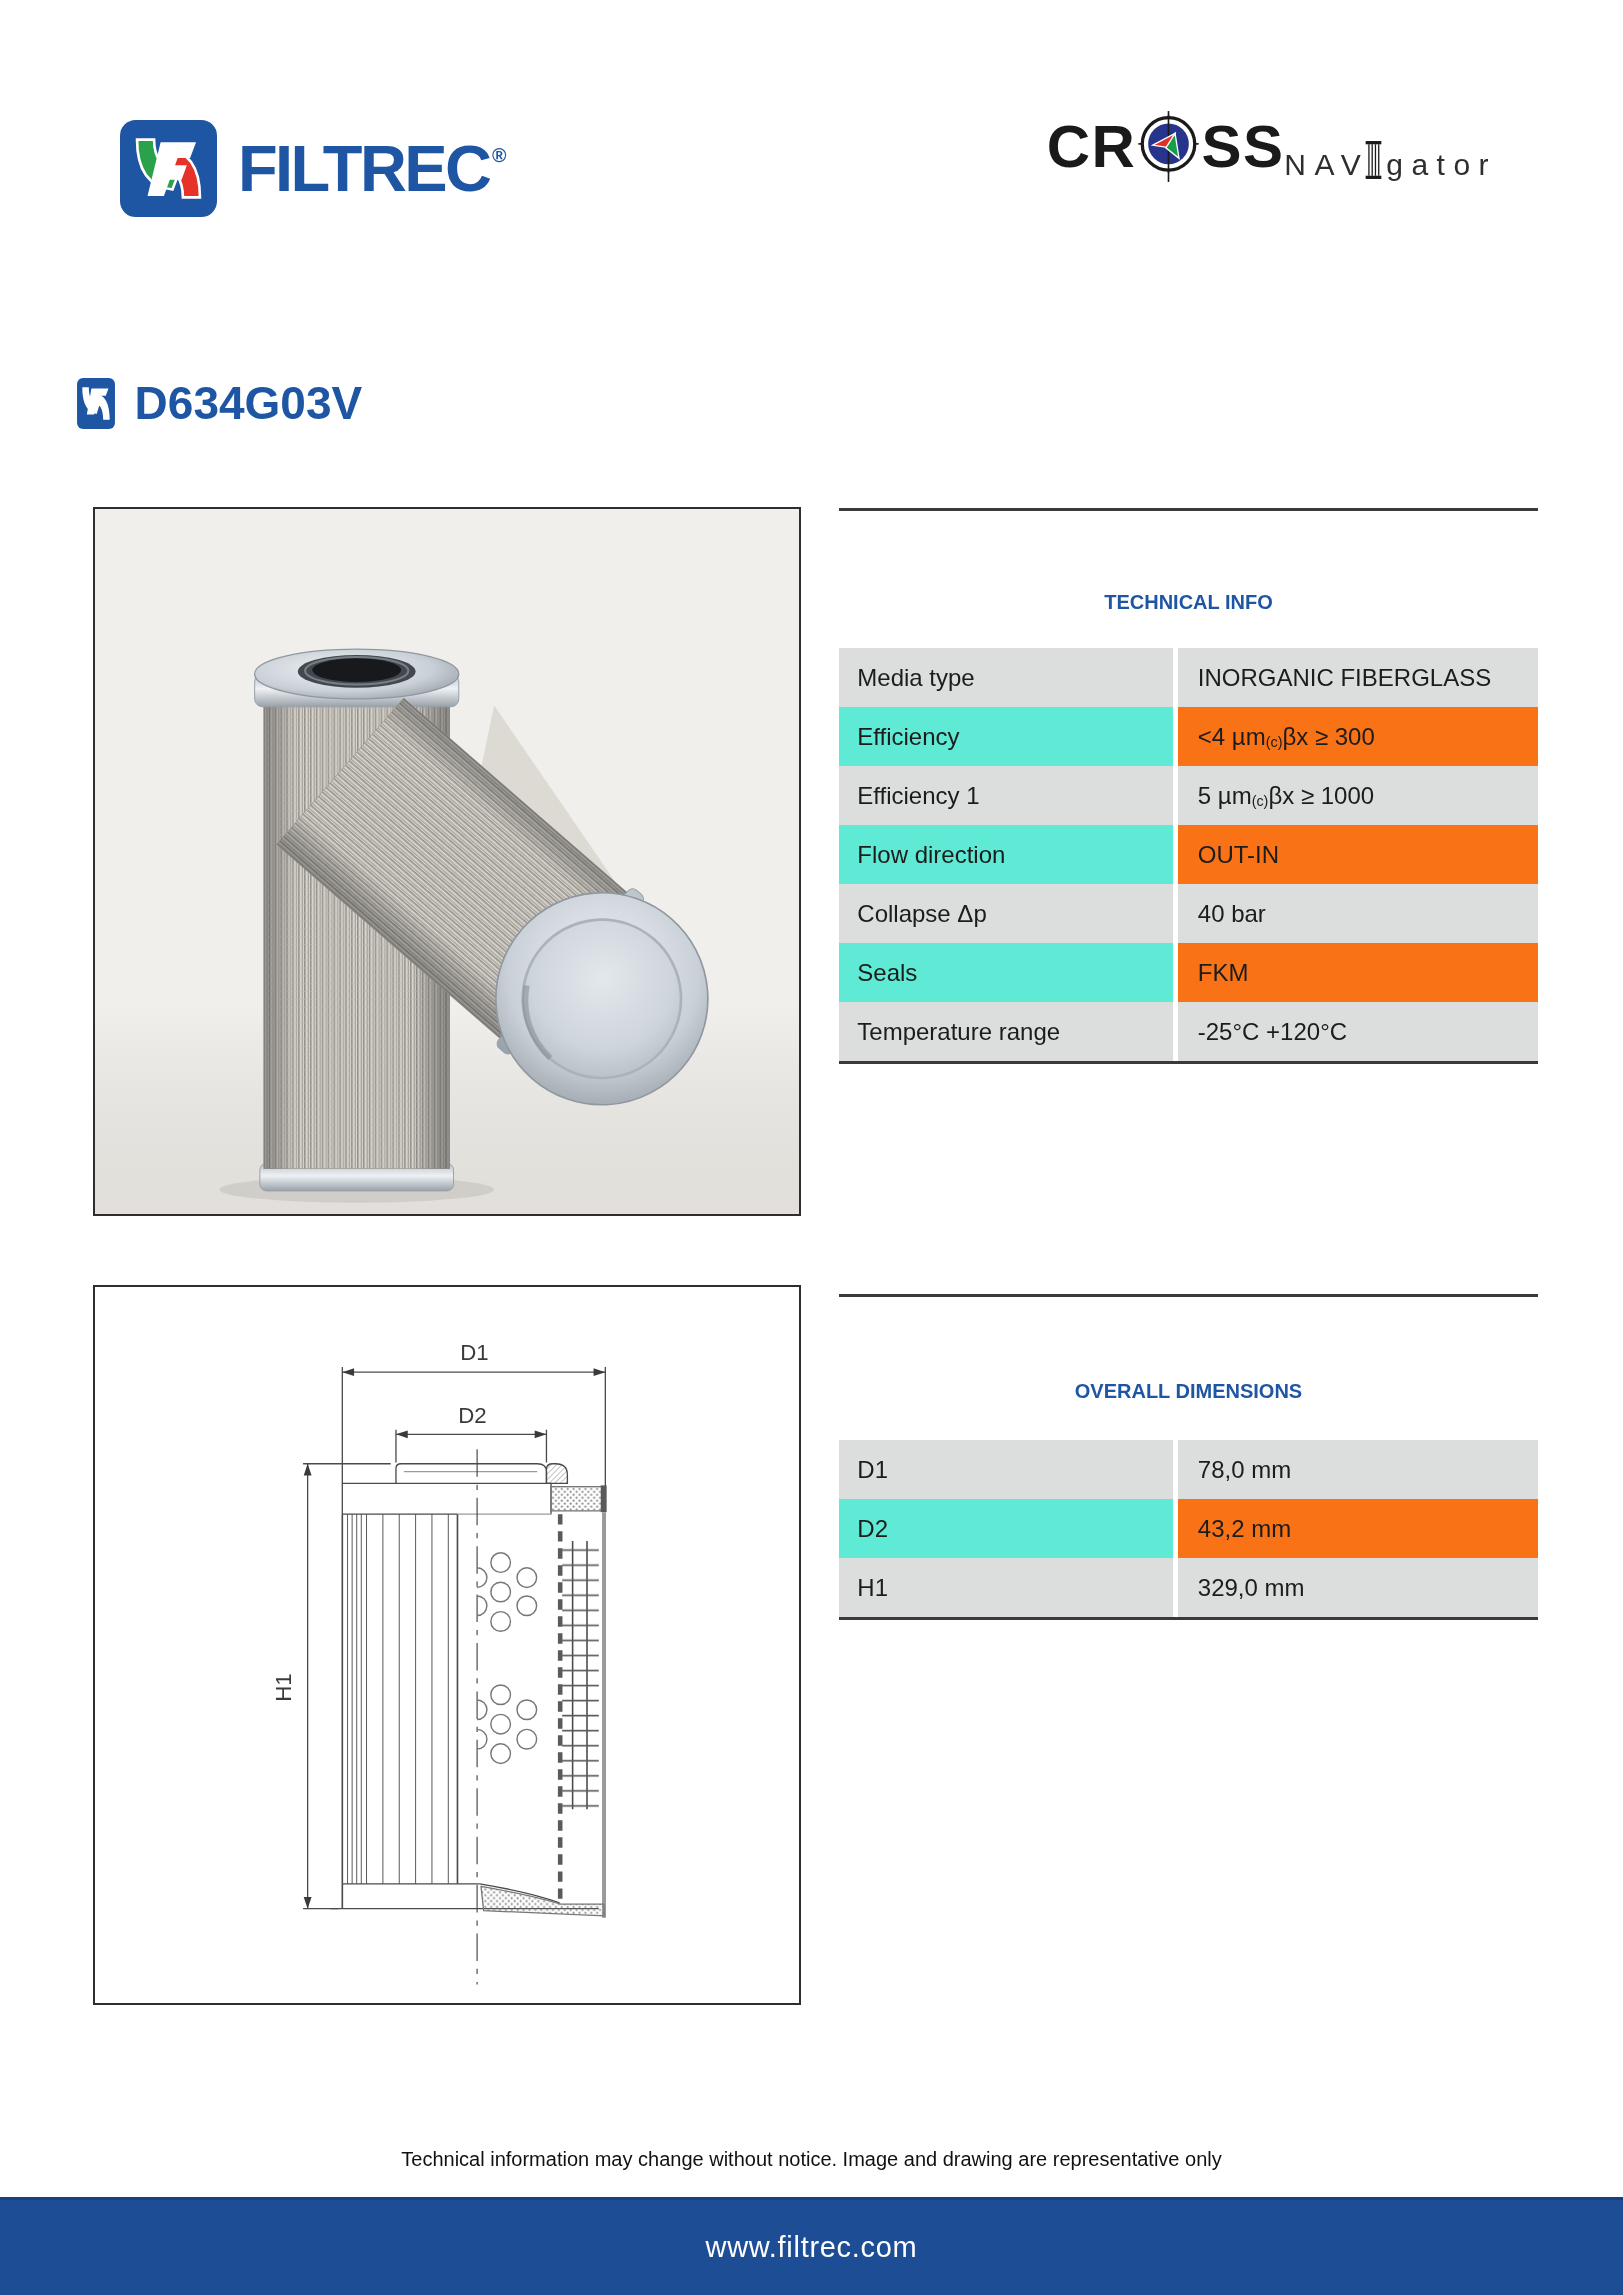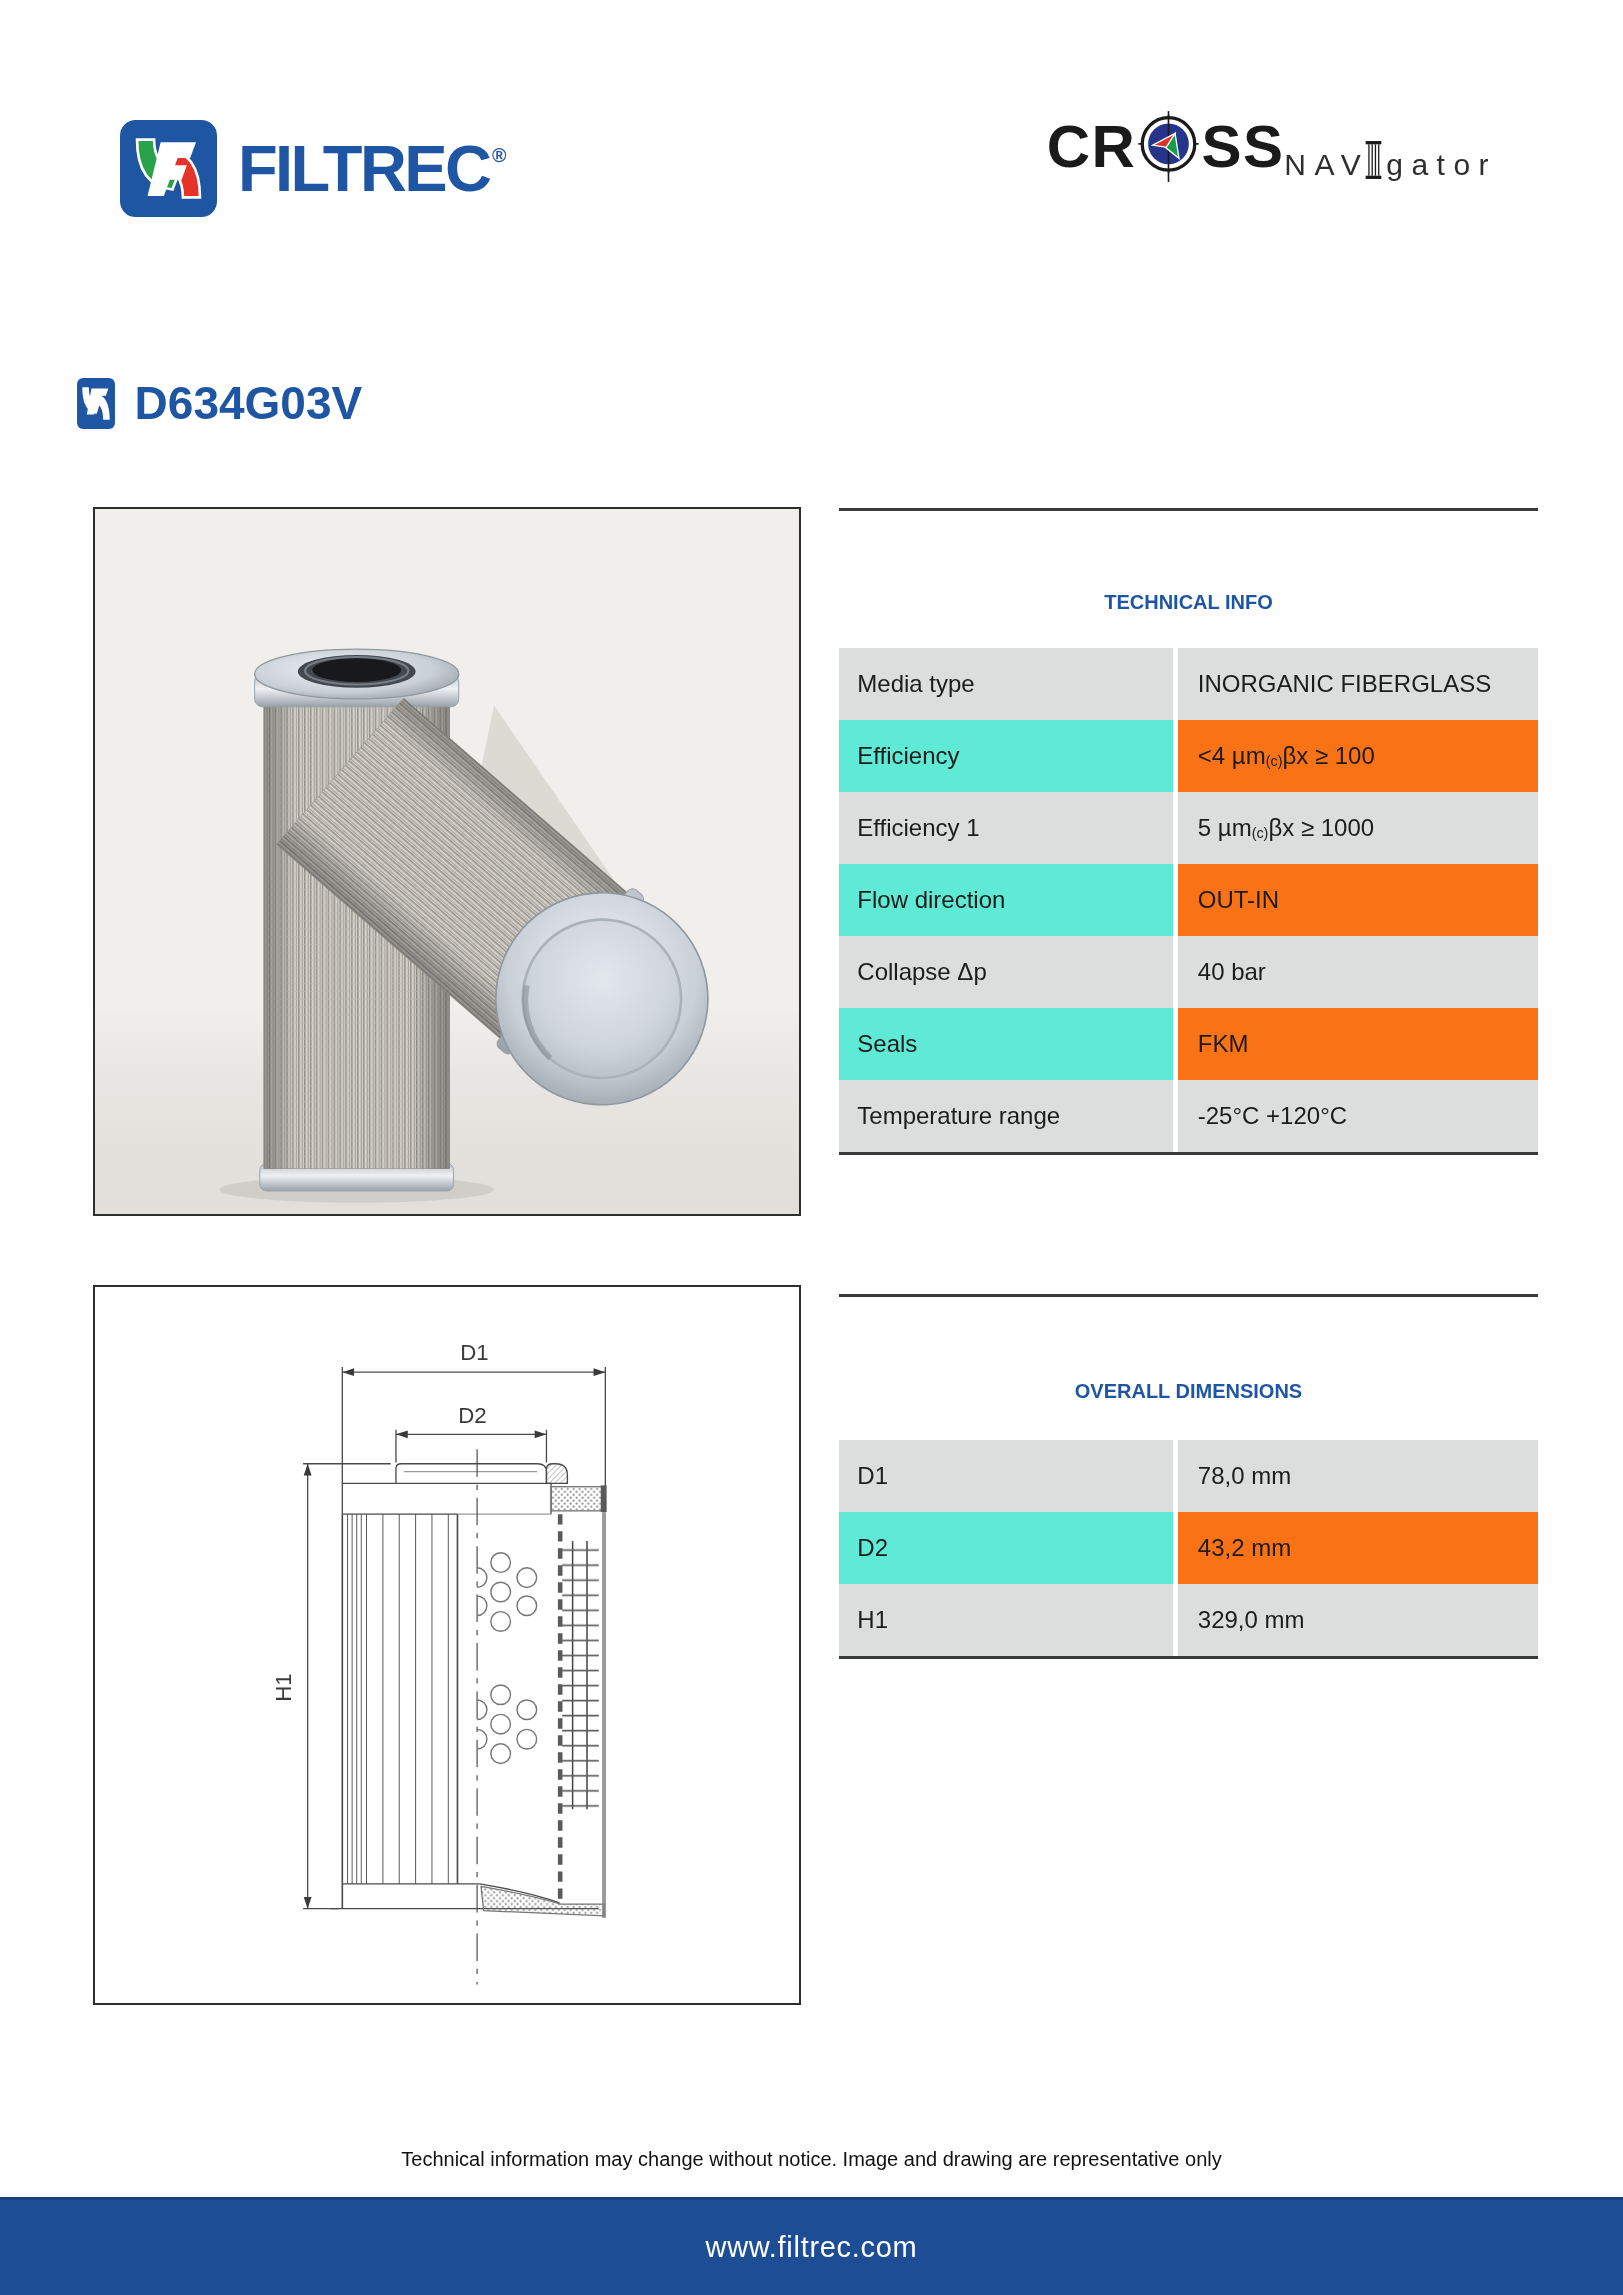--- a/index.html
+++ b/index.html
@@ -23,21 +23,21 @@
 
   
   .frame{border:2px solid #2e2e2d;background:#f1efeb;}
   .photo-box{left:93px;top:507px;width:704px;height:705px;}
   .drawing-box{left:93px;top:1285px;width:704px;height:716px;background:#ffffff;}
 
   
   .sec-line{left:839px;width:699px;height:3.3px;background:var(--line-dark);}
   .sec-title{left:839px;width:699px;text-align:center;font-size:20px;font-weight:bold;color:var(--brand-blue);letter-spacing:0px;margin-top:24px;}
   .info-table{left:839px;width:699px;border-bottom:3.3px solid var(--line-dark);}
-  .t-row{display:flex;height:72px;}
+  .t-row{display:flex;height:59px;}
   .t-row.gray .t-label,.t-row.gray .t-value{background:var(--row-gray);}
   .t-label{width:334px;margin-right:5.2px;display:flex;align-items:center;padding-left:18.3px;box-sizing:border-box;font-size:24px;background:#5eead4;}
   .t-value{flex:1;display:flex;align-items:center;padding-left:19.6px;box-sizing:border-box;font-size:24px;background:#f97316;}
   .t-value sub{font-size:0.6em;line-height:0;position:relative;bottom:-0.35em;}
 
   
   .disclaimer{left:0;top:2148px;width:1623px;text-align:center;font-size:20px;color:#111111;}
   .footer-bar{left:0;top:2197px;width:1623px;height:98px;background:var(--footer-blue);border-top:3.9px solid #17407e;box-sizing:border-box;display:flex;align-items:center;justify-content:center;}
   .footer-url{color:#ffffff;font-size:29px;letter-spacing:0.7px;text-decoration:none;}
 </style>
@@ -168,21 +168,21 @@
 <div class="abs info-table" style="top:648px;">
     <div class="t-row gray">
       <div class="t-label">Media type</div>
       <div class="t-value">INORGANIC FIBERGLASS</div>
     </div>
     <div class="t-row">
       <div class="t-label">Efficiency</div>
       <div class="t-value">
         <span>&lt;4 µm</span>
         <sub>(c)</sub>
-        <span> βx ≥ 100</span>
+        <span> βx ≥ 300</span>
       </div>
     </div>
     <div class="t-row gray">
       <div class="t-label">Efficiency 1</div>
       <div class="t-value">
         <span>5 µm</span>
         <sub>(c)</sub>
         <span> βx ≥ 1000</span>
       </div>
     </div>

